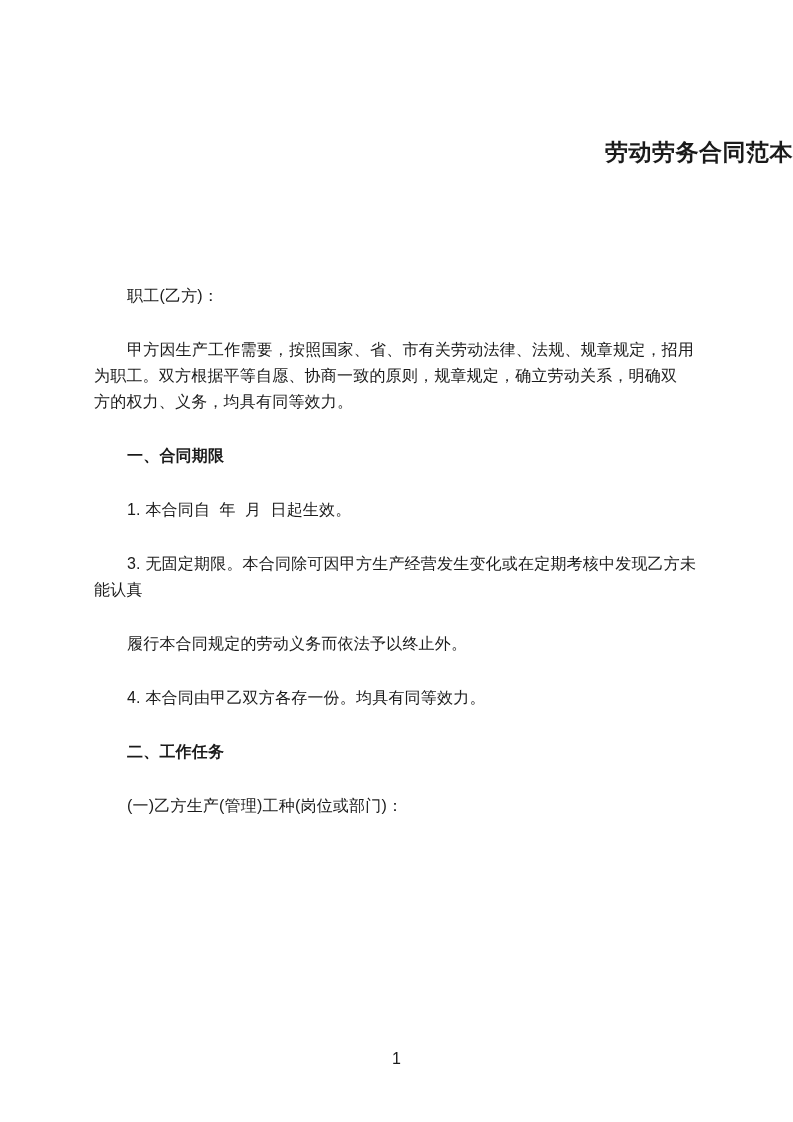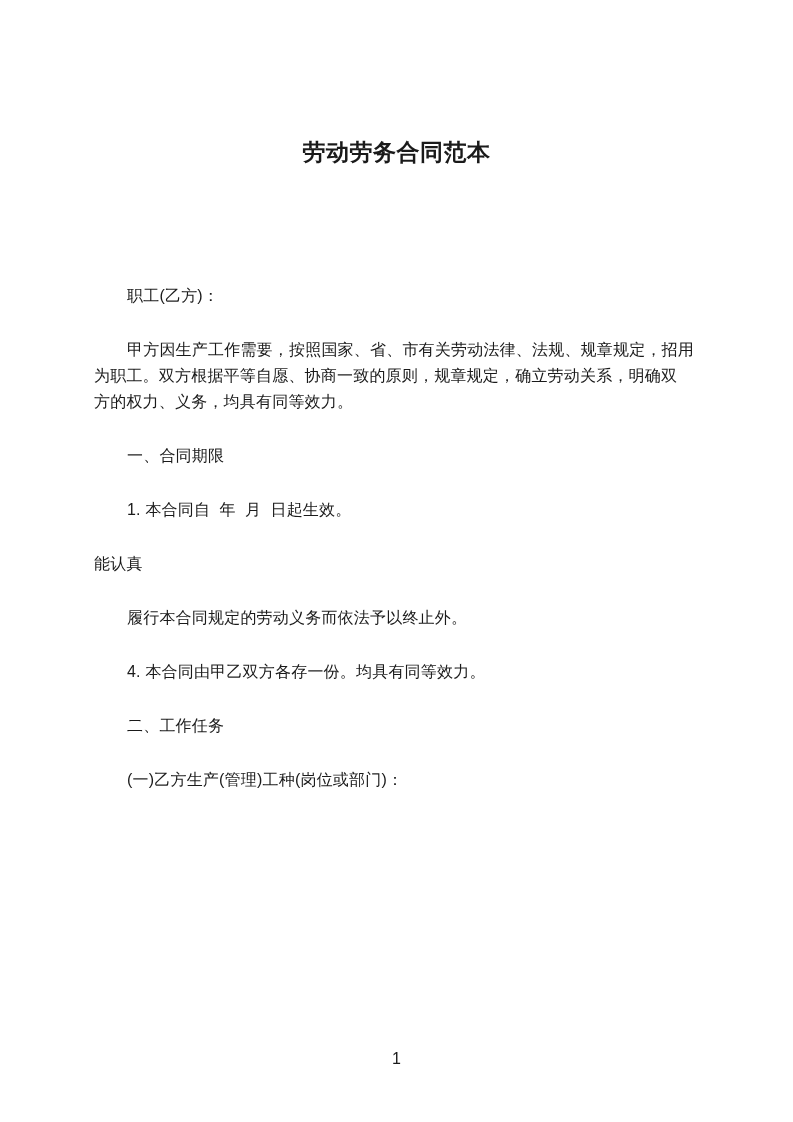--- a/index.html
+++ b/index.html
@@ -13,21 +13,21 @@
     height: 1122px;
     background: #ffffff;
     color: #1a1a1a;
     font-family: "Liberation Sans", sans-serif;
     overflow: hidden;
     margin: 0 auto;
   }
   .doc-title {
     margin: 0;
     padding-top: 138px;
-    text-align: center;
+    text-align: right;
     font-size: 23px;
     line-height: 28px;
     font-weight: bold;
     letter-spacing: 0.5px;
   }
   .content {
     margin-top: 117px;
     padding: 0 90px 0 94px;
     font-size: 16px;
     line-height: 26px;
@@ -37,21 +37,21 @@
     margin: 0 0 28px 0;
     white-space: pre-wrap;
   }
   .para.indent {
     text-indent: 33px;
   }
   .para.tight {
     margin-bottom: 0;
   }
   .para.bold {
-    font-weight: normal;
+    font-weight: bold;
   }
   .footer {
     position: absolute;
     top: 1049px;
     left: 0;
     width: 100%;
     text-align: center;
     font-size: 16px;
     line-height: 20px;
   }
@@ -73,20 +73,21 @@
 
     <p class="para tight">为职工。双方根据平等自愿、协商一致的原则，规章规定，确立劳动关系，明确双</p>
 
     <p class="para">方的权力、义务，均具有同等效力。</p>
 
     <p class="para indent bold">一、合同期限</p>
 
     <p class="para indent">1. 本合同自  年  月  日起生效。</p>
 
 
+    <p class="para indent tight">3. 无固定期限。本合同除可因甲方生产经营发生变化或在定期考核中发现乙方未</p>
 
     <p class="para">能认真</p>
 
     <p class="para indent">履行本合同规定的劳动义务而依法予以终止外。</p>
 
     <p class="para indent">4. 本合同由甲乙双方各存一份。均具有同等效力。</p>
 
     <p class="para indent bold">二、工作任务</p>
 
     <p class="para indent">(一)乙方生产(管理)工种(岗位或部门)：</p>

